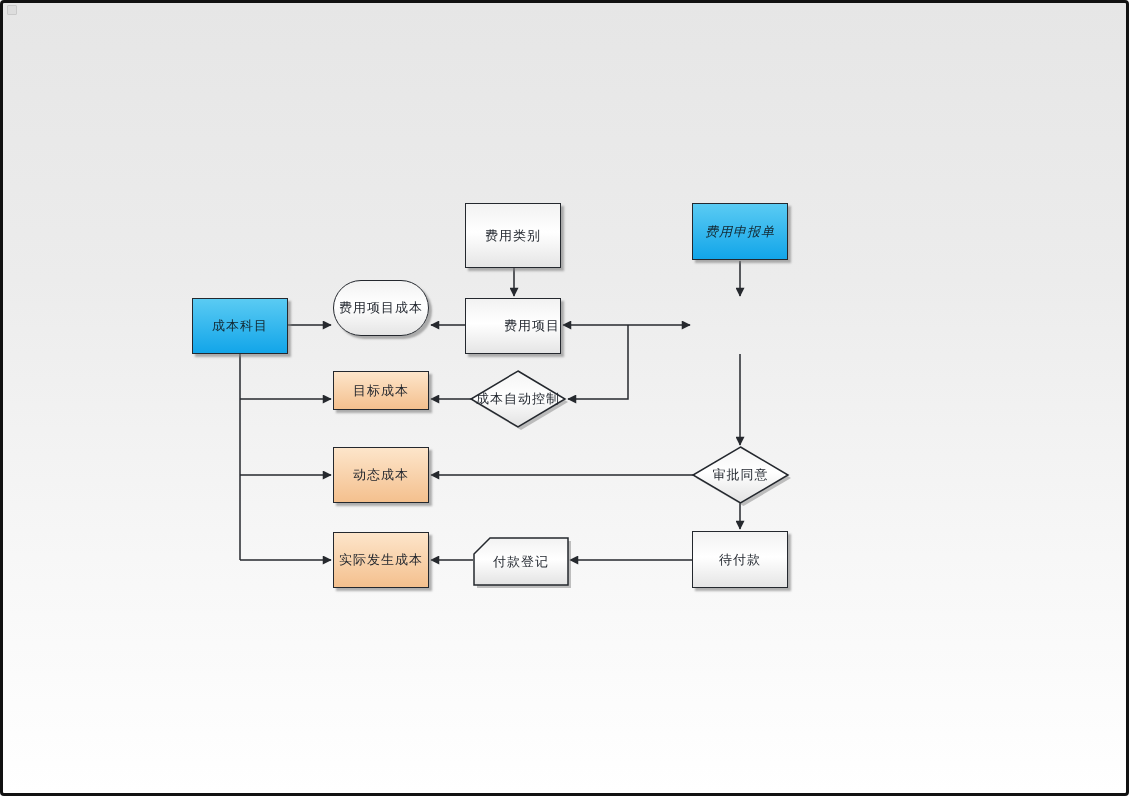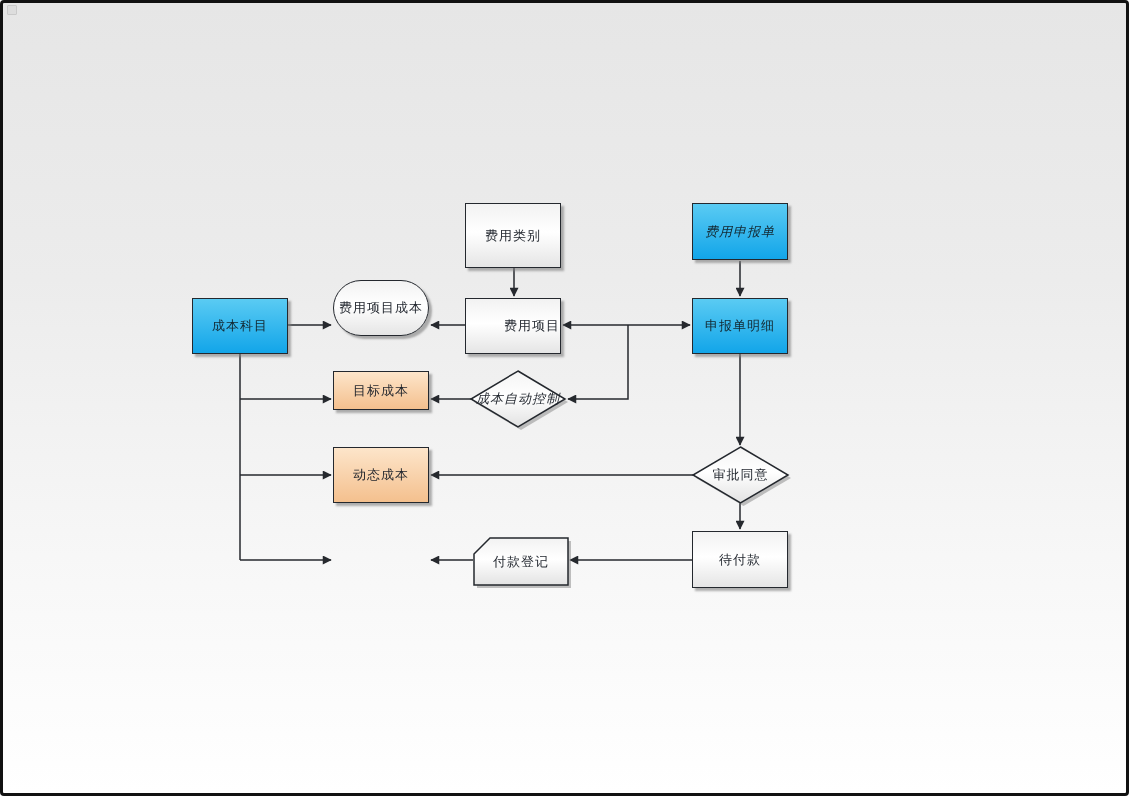--- a/index.html
+++ b/index.html
@@ -143,29 +143,26 @@
   </div>
 
   <div class="node rect white" style="left:330px; top:277px; width:96px; height:56px;border-radius:28px;">
     <span>费用项目成本</span>
   </div>
 
   <div class="node rect white" style="left:462px; top:295px; width:96px; height:56px;justify-content:flex-end;">
     <span>费用项目</span>
   </div>
 
-  <div class="node rect blue" style="left:689px; top:295px; width:96px; height:56px;">
-    <span>申报单明细</span>
-  </div>
 
   <div class="node rect orange" style="left:330px; top:368px; width:96px; height:39px;">
     <span>目标成本</span>
   </div>
 
-  <div class="shape-node" style="left:467px; top:367px; width:96px; height:58px;font-style:italic;">
+  <div class="shape-node" style="left:467px; top:367px; width:96px; height:58px;">
     <svg width="96" height="58" viewBox="0 0 96 58">
       <defs>
         <linearGradient id="gWhite1" x1="0" y1="0" x2="0" y2="1">
           <stop offset="0" stop-color="#f4f4f4"></stop>
           <stop offset="0.45" stop-color="#ffffff"></stop>
           <stop offset="1" stop-color="#e2e2e2"></stop>
         </linearGradient>
       </defs>
       <polygon points="48,1 95,29 48,57 1,29" transform="translate(3,3)" fill="#8e8e8e" opacity="0.55" stroke="none"></polygon>
       <polygon points="48,1 95,29 48,57 1,29" fill="url(#gWhite1)" stroke="#24282e" stroke-width="1.5"></polygon>
@@ -185,20 +182,23 @@
           <stop offset="0.45" stop-color="#ffffff"></stop>
           <stop offset="1" stop-color="#e2e2e2"></stop>
         </linearGradient>
       </defs>
       <polygon points="48.5,1 96,29 48.5,57 1,29" transform="translate(3,3)" fill="#8e8e8e" opacity="0.55" stroke="none"></polygon>
       <polygon points="48.5,1 96,29 48.5,57 1,29" fill="url(#gWhite2)" stroke="#24282e" stroke-width="1.5"></polygon>
     </svg>
     <div class="shape-label">审批同意</div>
   </div>
 
+  <div class="node rect orange" style="left:330px; top:529px; width:96px; height:56px;">
+    <span>实际发生成本</span>
+  </div>
 
   <div class="shape-node" style="left:470px; top:534px; width:96px; height:49px;">
     <svg width="96" height="49" viewBox="0 0 96 49">
       <defs>
         <linearGradient id="gWhite3" x1="0" y1="0" x2="0" y2="1">
           <stop offset="0" stop-color="#f2f2f2"></stop>
           <stop offset="0.45" stop-color="#ffffff"></stop>
           <stop offset="1" stop-color="#e3e3e3"></stop>
         </linearGradient>
       </defs>

